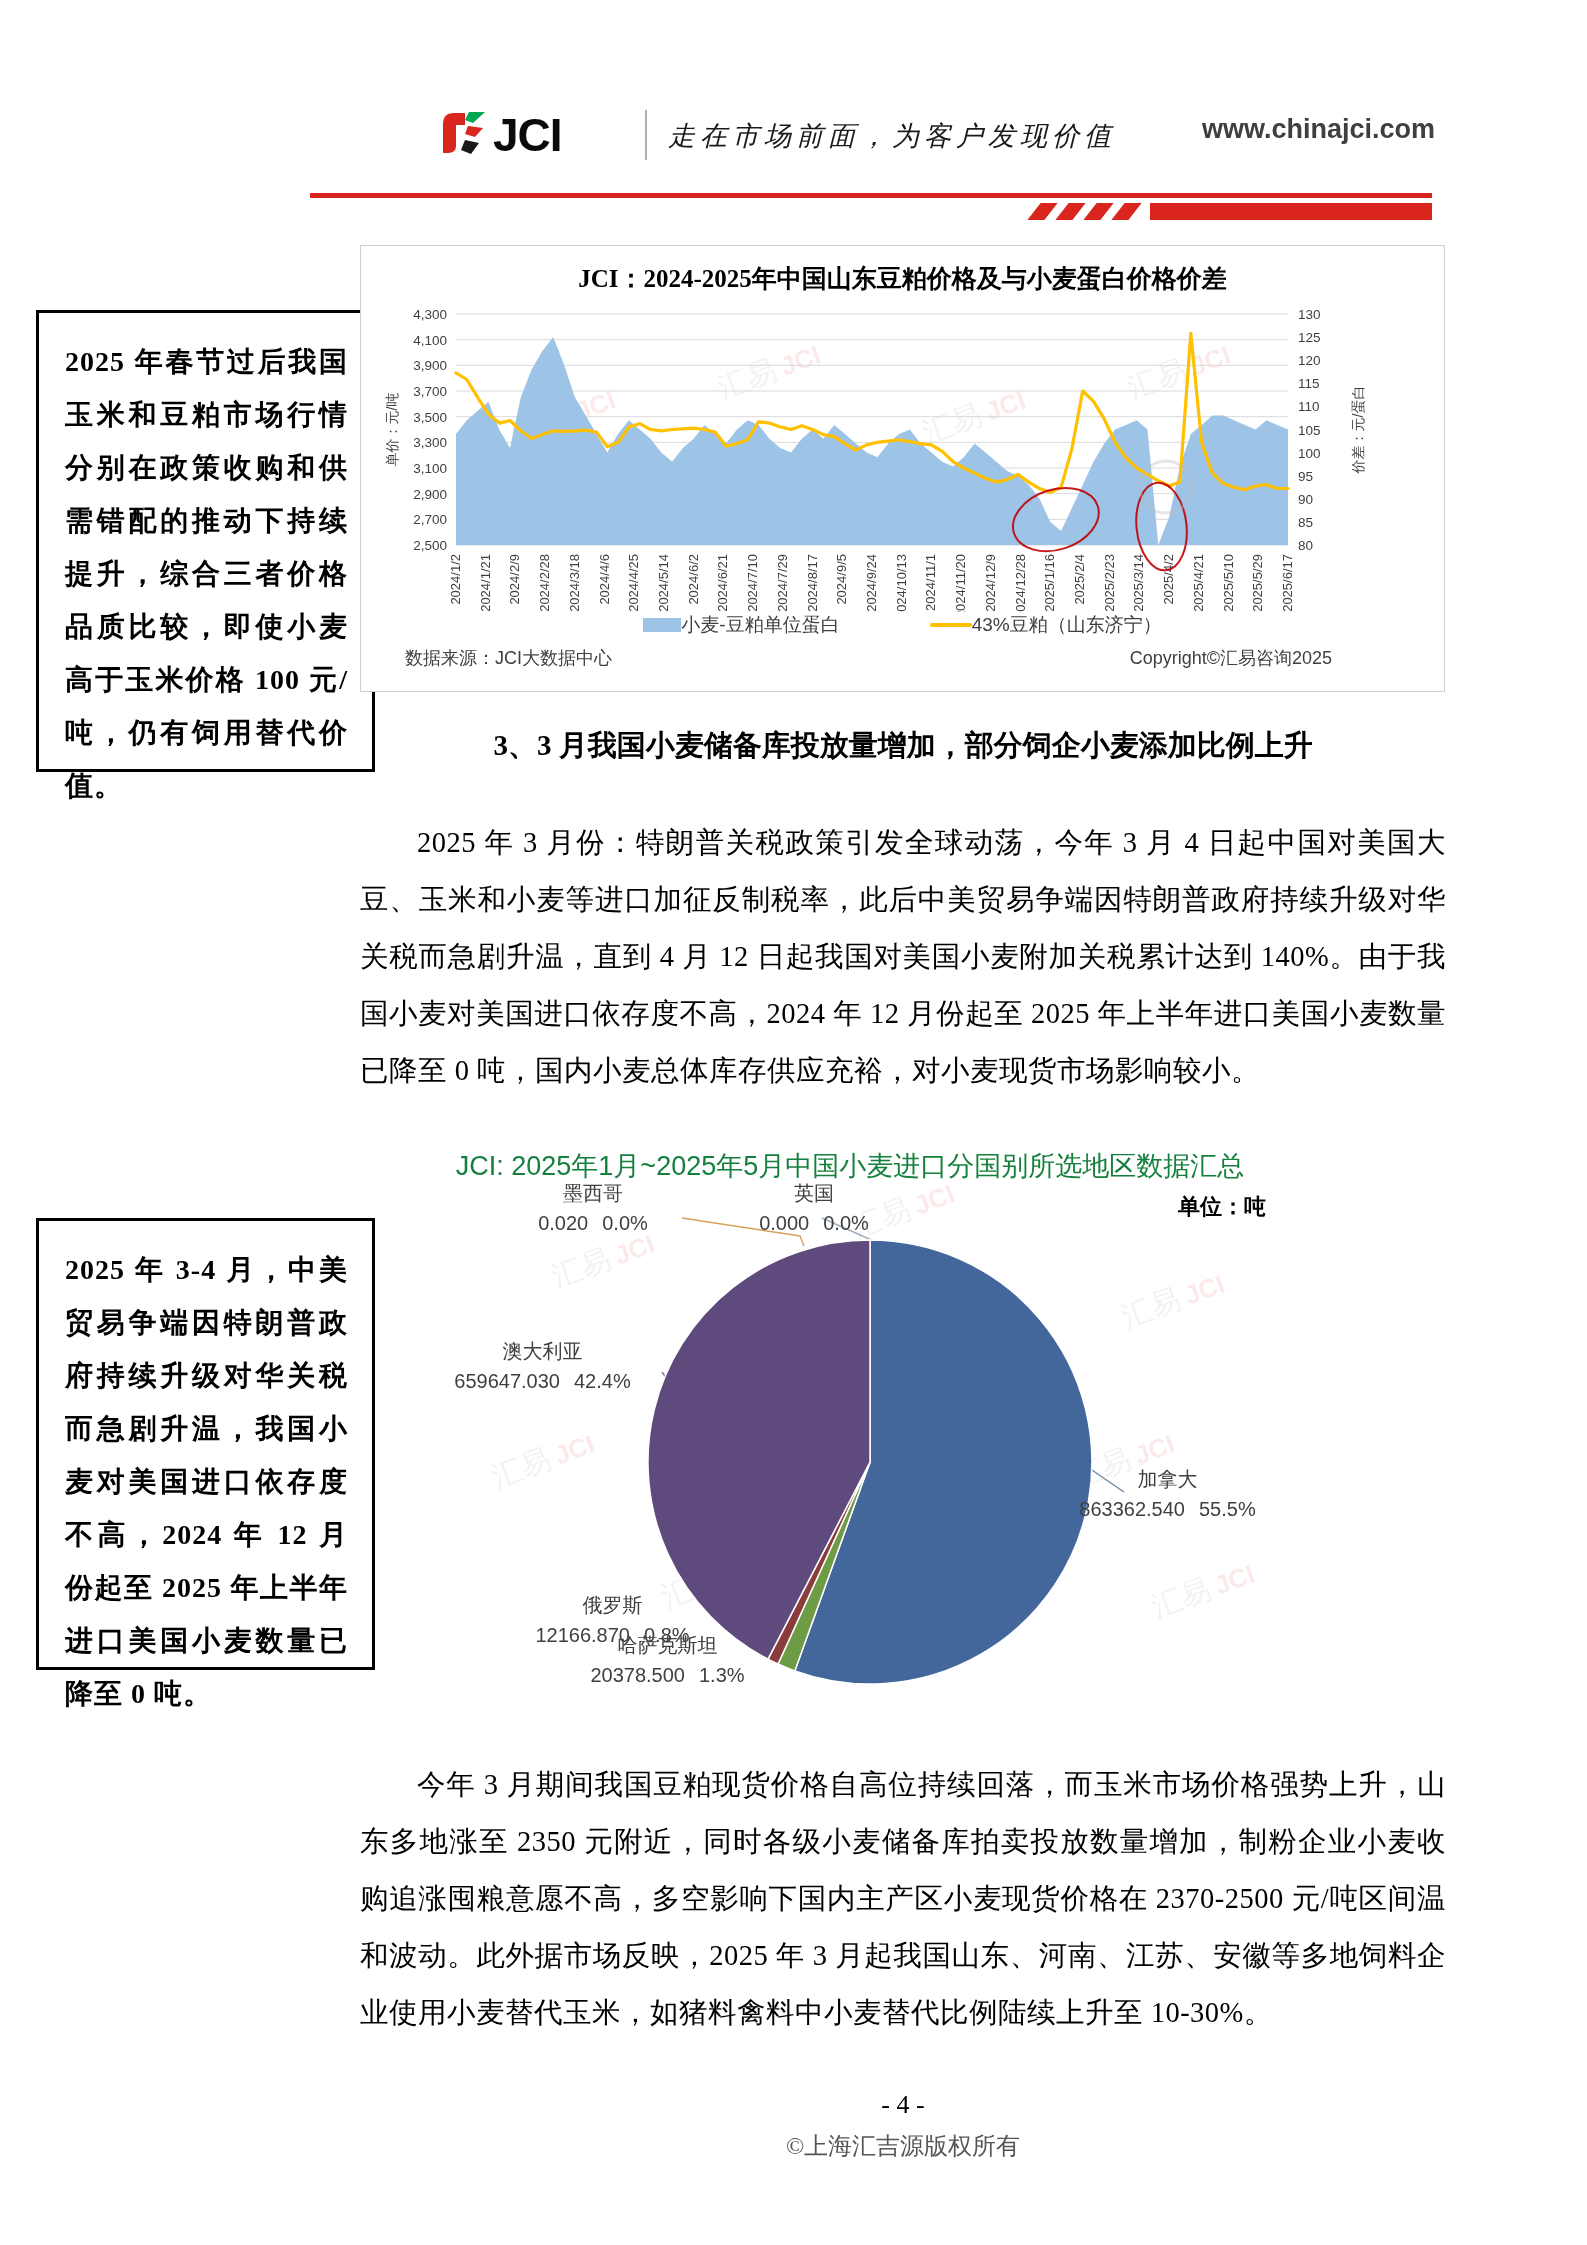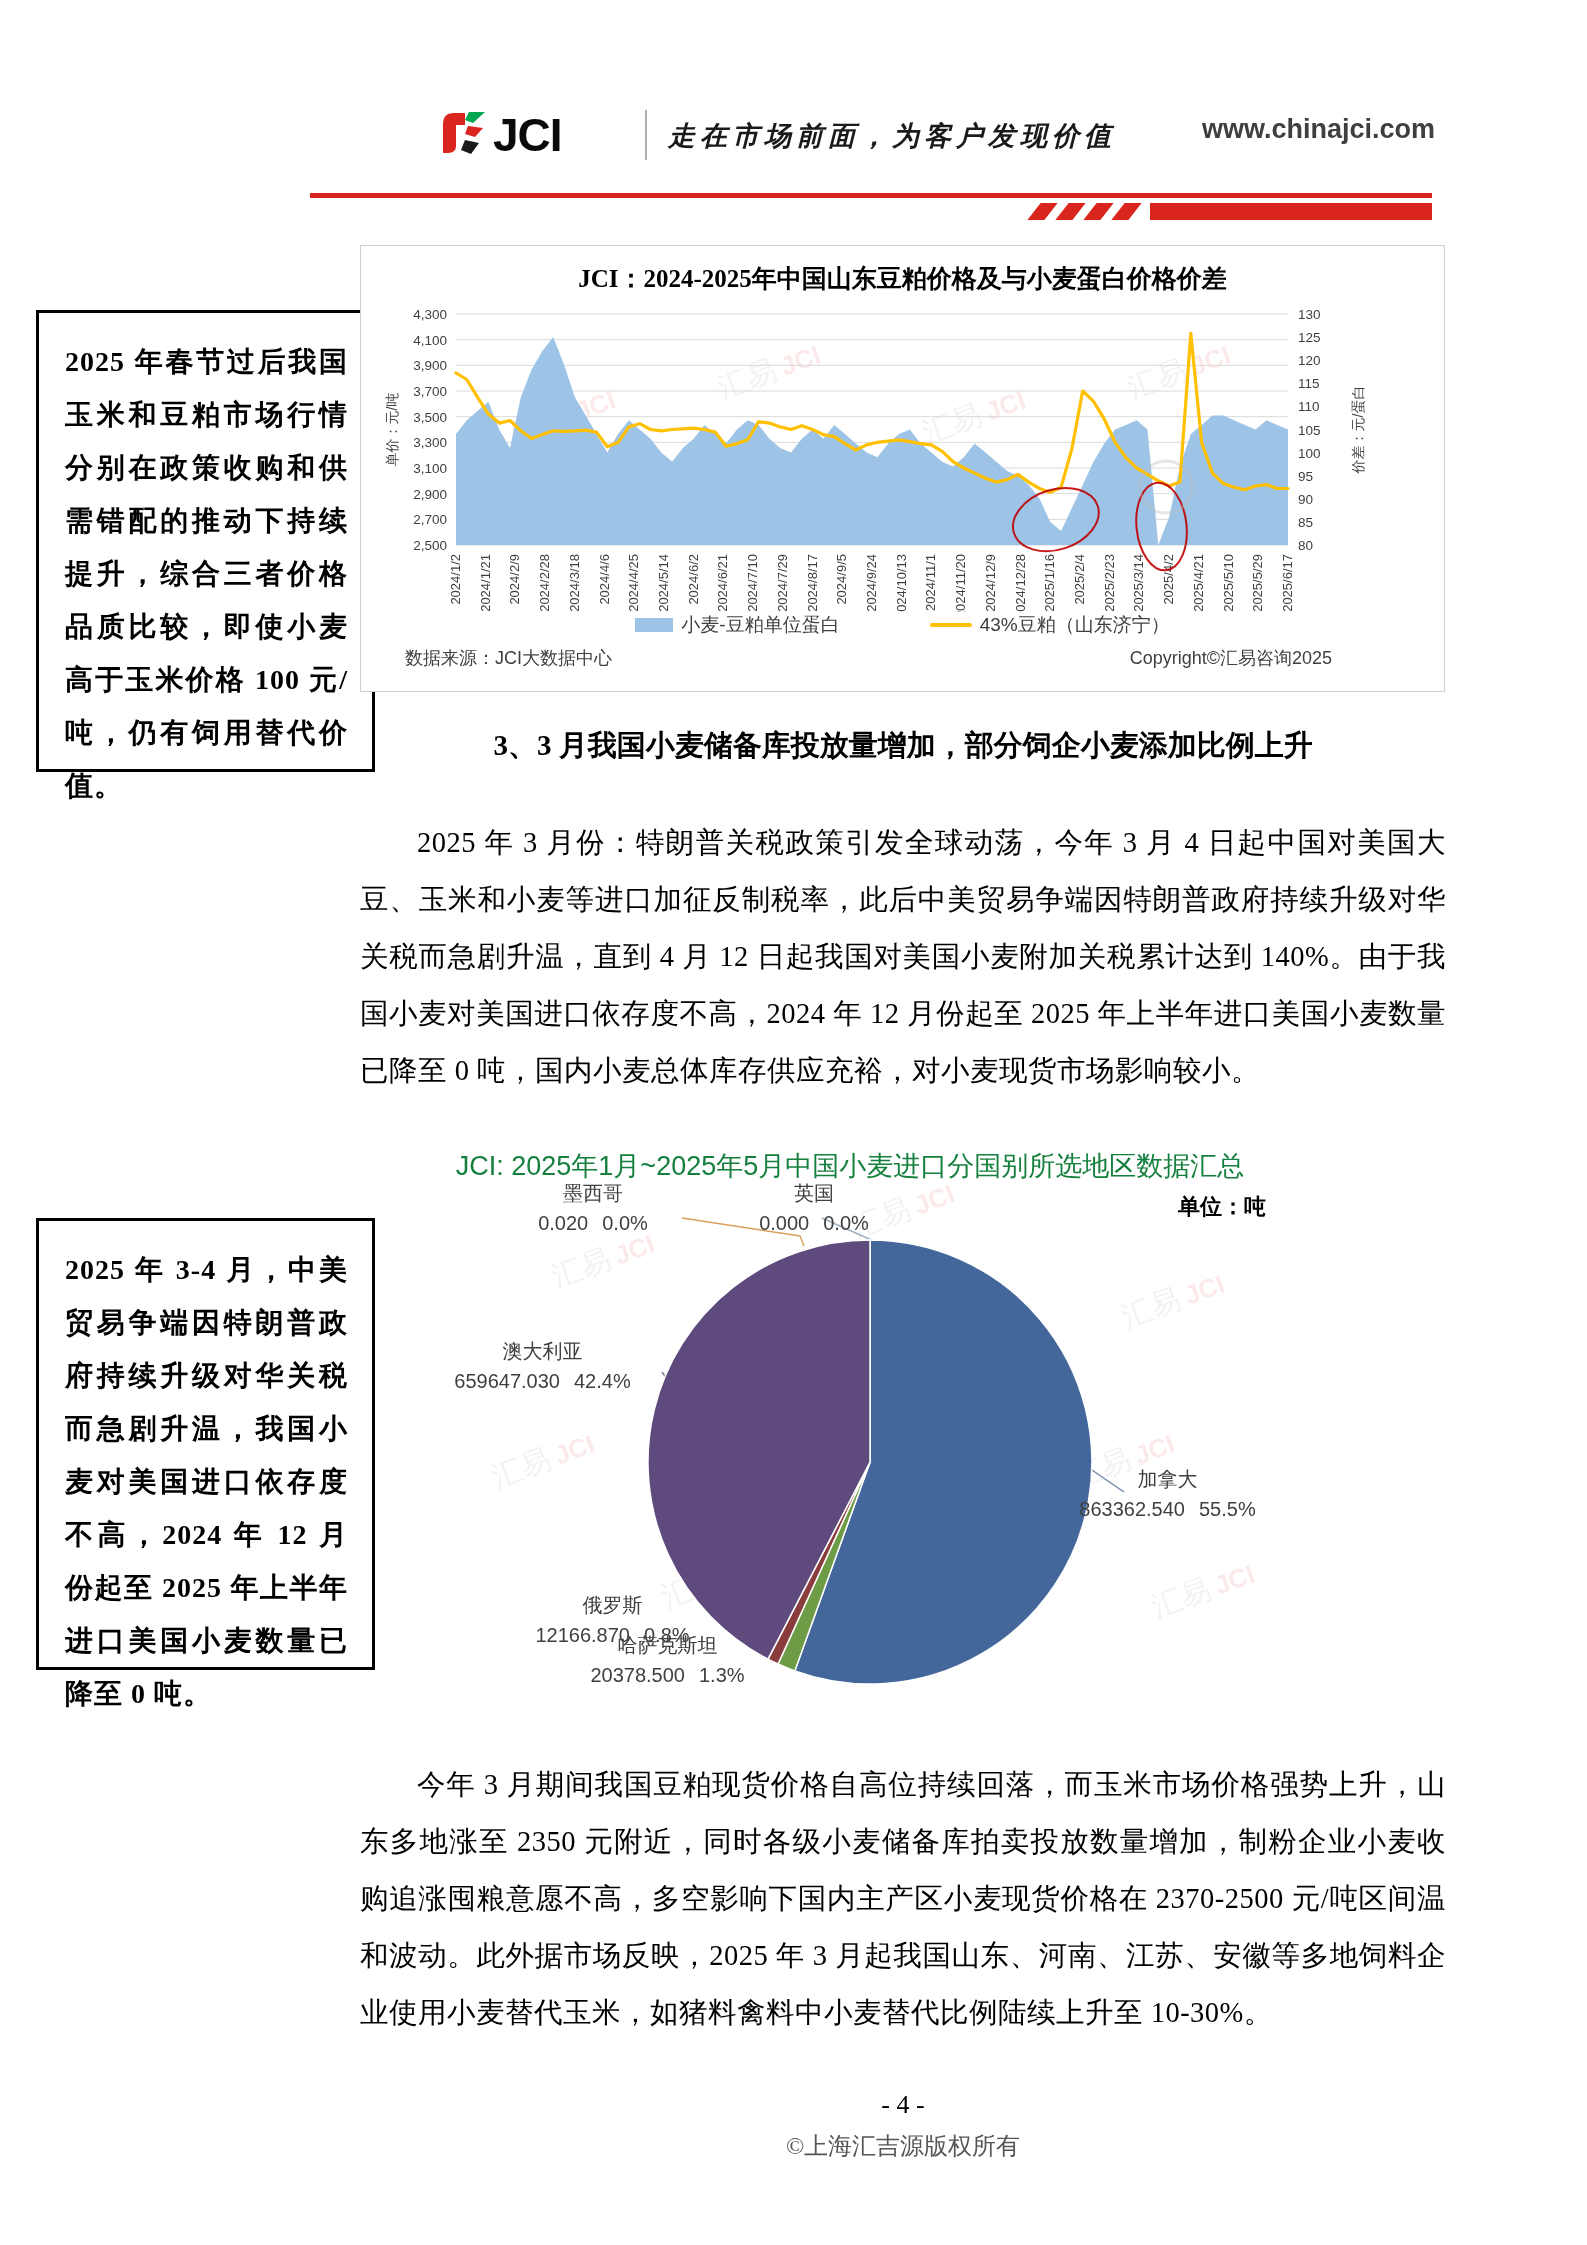--- a/index.html
+++ b/index.html
@@ -6,21 +6,21 @@
   #page{position:relative;width:1587px;height:2245px;background:#ffffff;overflow:hidden;
         font-family:"Liberation Serif","DejaVu Serif",serif;color:#000;}
   .sans{font-family:"Liberation Sans","DejaVu Sans",sans-serif;}
 
   
   #header{position:absolute;left:0;top:96px;width:1587px;height:80px;}
   #logo{position:absolute;left:435px;top:10px;display:flex;align-items:center;}
   #logo-text{font-family:"Liberation Sans","DejaVu Sans",sans-serif;font-weight:900;font-size:46px;
              letter-spacing:-1px;color:#0a0a0a;margin-left:4px;}
   #tag-divider{position:absolute;left:645px;top:14px;width:2px;height:50px;background:#b0b0b0;}
-  #tagline{position:absolute;left:668px;top:22px;font-size:27px;font-style:italic;font-weight:bold;
+  #tagline{position:absolute;left:668px;top:22px;font-size:27px;font-style:italic;font-weight:normal;
            letter-spacing:5px;color:#1a1a1a;}
   #website{position:absolute;left:1165px;top:18px;width:270px;text-align:right;font-size:27px;
            font-weight:bold;color:#3f3f3f;font-family:"Liberation Sans","DejaVu Sans",sans-serif;}
   #red-line{position:absolute;left:310px;top:193px;width:1122px;height:5px;background:#D9251D;}
   .slash{position:absolute;top:203px;width:17px;height:17px;background:#D9251D;transform:skewX(-38deg);}
   #red-bar{position:absolute;left:1150px;top:203px;width:282px;height:17px;background:#D9251D;}
 
   
   .side-box{position:absolute;left:36px;width:339px;border:3px solid #000;background:#fff;
             font-size:28px;line-height:53px;font-weight:bold;letter-spacing:1px;
@@ -29,21 +29,21 @@
   #side-box-2{top:1218px;height:452px;}
 
   
   #combo-box{position:absolute;left:360px;top:245px;width:1085px;height:447px;
              border:1px solid #cfcfcf;background:#fff;box-sizing:border-box;}
   #combo-title{position:absolute;left:0;top:16px;width:100%;text-align:center;font-weight:bold;
                font-size:25px;color:#000;}
   #combo-svg{position:absolute;left:0;top:56px;}
   #combo-legend{position:absolute;left:0;top:366px;width:100%;display:flex;justify-content:center;
                 gap:90px;align-items:center;font-size:19px;color:#404040;}
-  .leg-item{display:flex;align-items:center;gap:8px;text-align:center;}
+  .leg-item{display:flex;align-items:center;text-align:center;}
   #legend-area-swatch{width:38px;height:14px;}
   #legend-line-swatch{width:42px;height:4px;border-radius:2px;}
   #combo-source{position:absolute;left:44px;top:400px;font-size:18px;color:#404040;}
   #combo-copy{position:absolute;right:112px;top:400px;font-size:18px;color:#404040;}
 
   
   #section-heading{position:absolute;left:360px;top:726px;width:1086px;text-align:center;
                    font-weight:bold;font-size:29px;}
   .para{position:absolute;left:360px;width:1086px;font-size:28.5px;line-height:57px;
         text-align:justify;text-indent:57px;letter-spacing:0.5px;}

